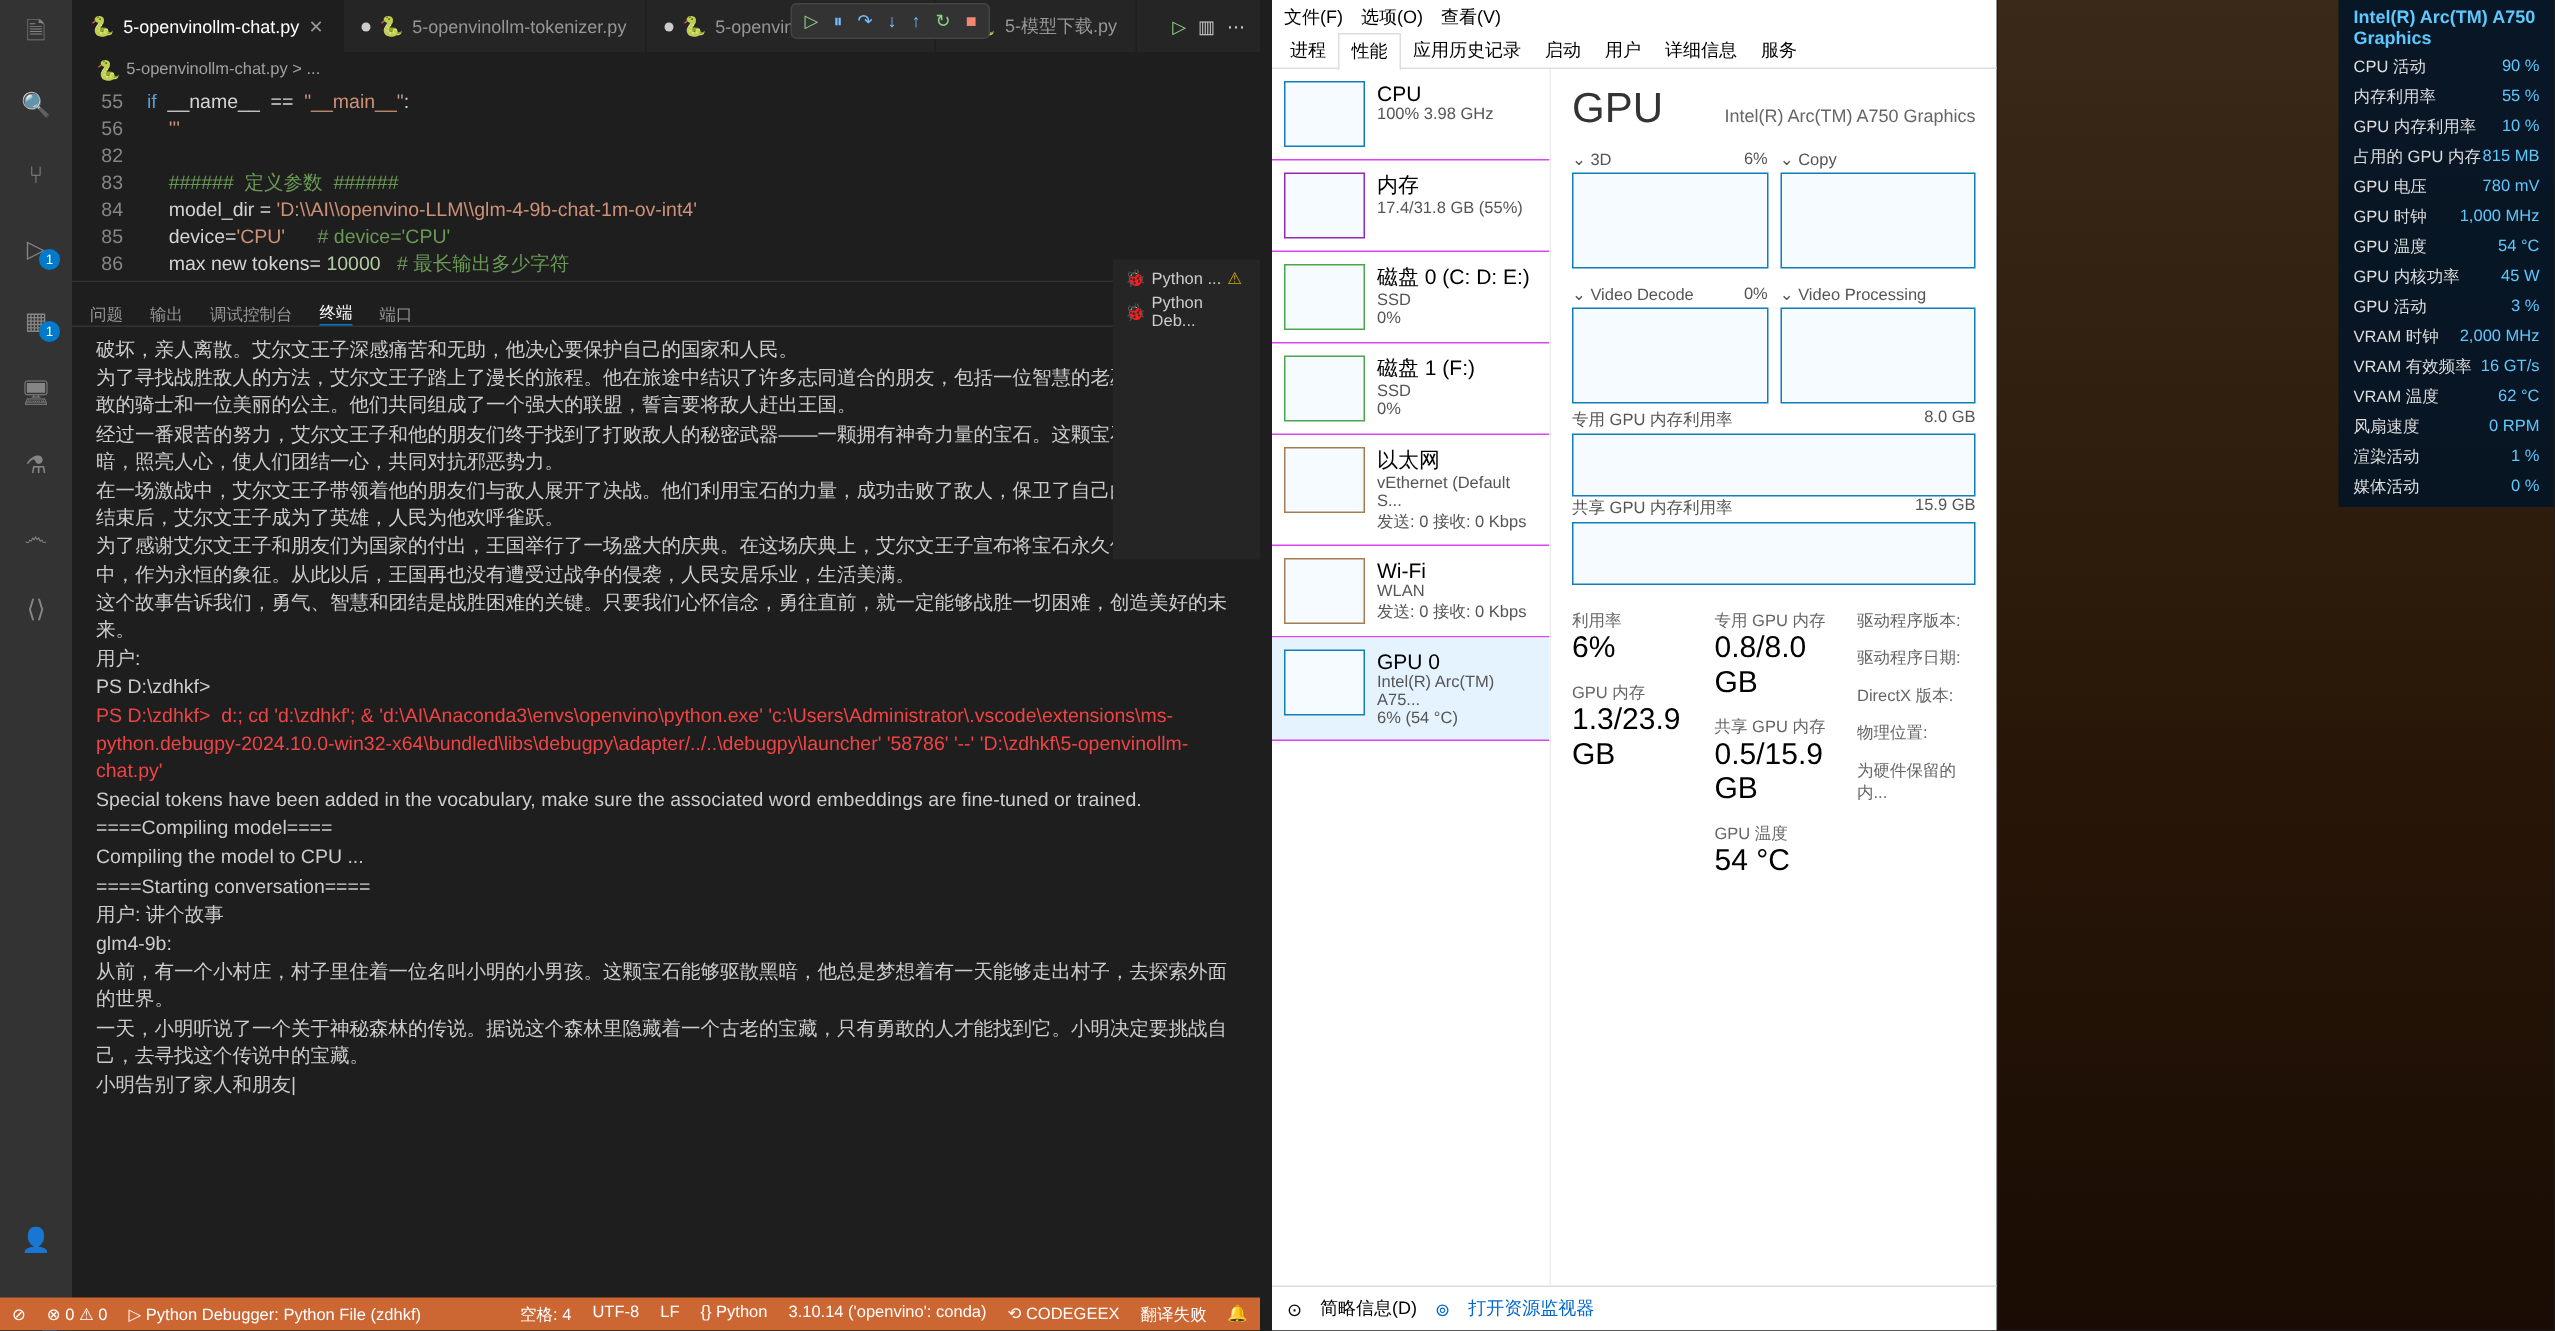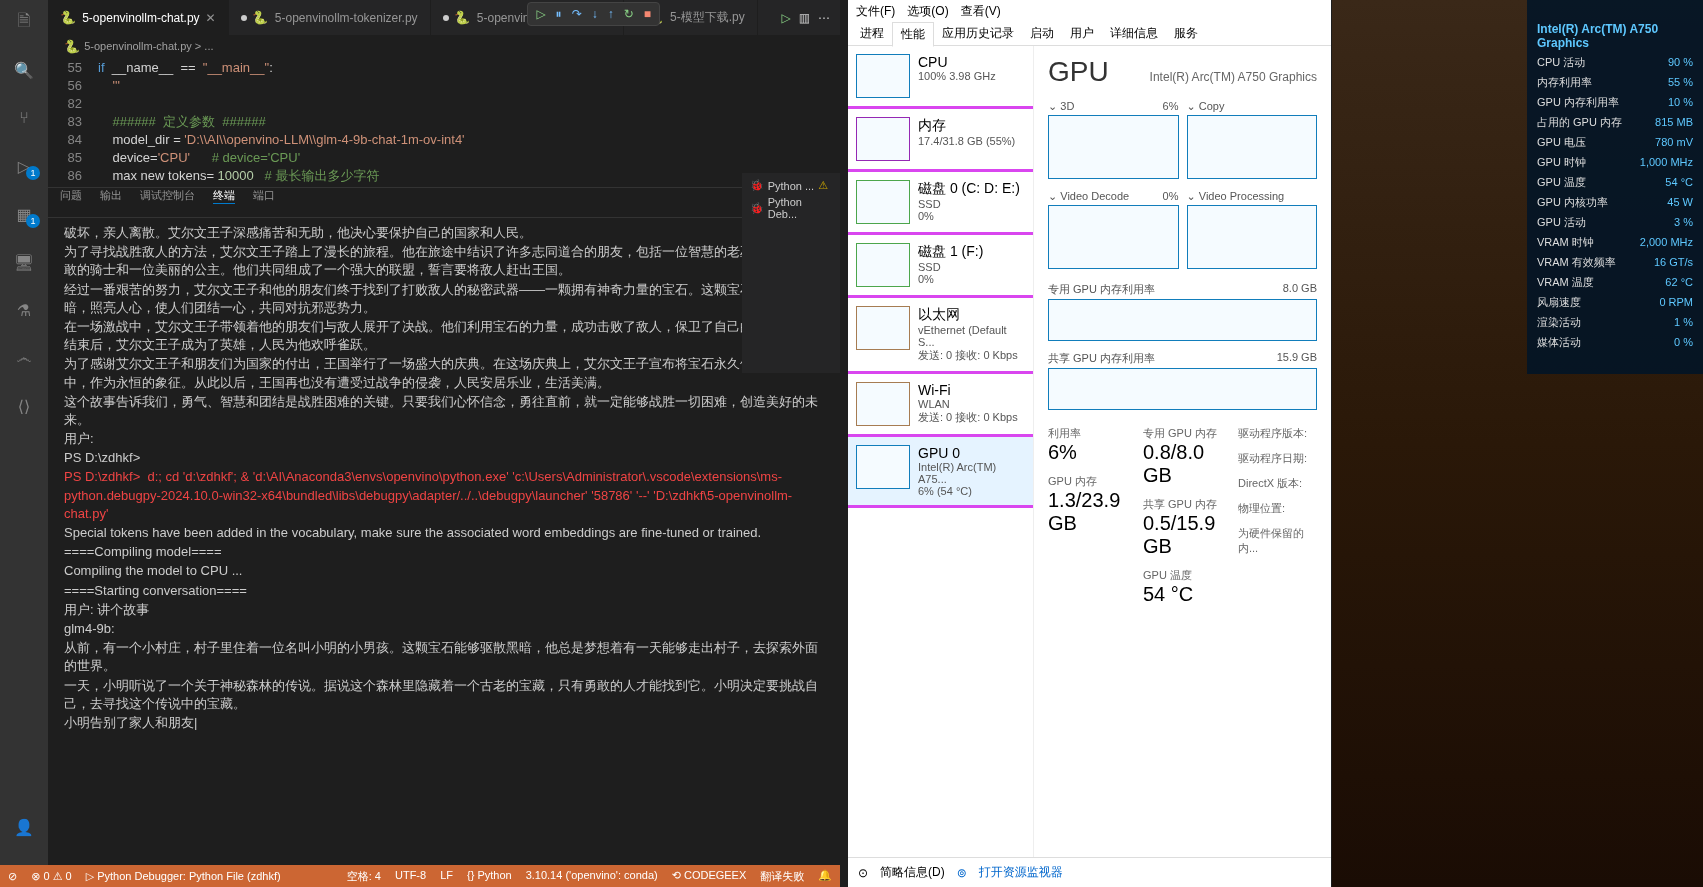--- a/index.html
+++ b/index.html
@@ -21,65 +21,65 @@
 .editor{background:#1e1e1e;color:#d4d4d4;font-family:Consolas,monospace;font-size:13px;padding:2px 0;display:flex;position:relative}
 .gutter{width:50px;text-align:right;color:#858585;padding-right:16px;user-select:none}
 .gutter div{height:18px;line-height:18px}
 .code{flex:1}
 .code div{height:18px;line-height:18px;white-space:pre}
 .c-kw{color:#569cd6}.c-str{color:#ce9178}.c-cmt{color:#6a9955}.c-num{color:#b5cea8}
 .debug-toolbar{position:absolute;top:2px;right:180px;background:#333;border-radius:4px;padding:4px 8px;display:flex;gap:10px;color:#ccc;font-size:12px;border:1px solid #444}
 .debug-toolbar span{cursor:pointer}
 .minimap{position:absolute;right:0;top:0;width:60px;height:100%;background:#1e1e1e;opacity:0.5}
 .panel{flex:1;display:flex;flex-direction:column;background:#1e1e1e;border-top:1px solid #333}
-.panel-tabs{height:30px;display:flex;align-items:flex-start;padding:0 12px;gap:18px;color:#969696;font-size:11px;border-bottom:1px solid #333}
+.panel-tabs{height:30px;display:flex;align-items:flex-end;padding:0 12px;gap:18px;color:#969696;font-size:11px;border-bottom:1px solid #333}
 .panel-tabs span{cursor:pointer}
 .panel-tabs .active{color:#fff;border-bottom:1px solid #007acc}
 .panel-tabs .right{margin-left:auto;display:flex;gap:10px}
 .terminal{flex:1;padding:6px 16px;color:#cccccc;font-family:Consolas,monospace;font-size:13px;line-height:1.4;overflow:hidden}
 .terminal p{white-space:pre-wrap;margin-bottom:1px}.t-cyan{color:#ef4444}
 .side-panel{position:absolute;right:0;top:173px;width:98px;height:200px;background:#252526;color:#ccc;font-size:11px;padding:4px}
 .side-panel div{padding:2px 4px;cursor:pointer;display:flex;align-items:center;gap:4px}
 .status-bar{position:absolute;bottom:0;left:0;width:840px;height:22px;background:#cc6633;color:#fff;font-size:11px;display:flex;align-items:center;padding:0 8px;gap:14px}
 .status-bar .right{margin-left:auto;display:flex;gap:14px}
 .taskmgr{position:absolute;left:848px;top:0;width:483px;height:887px;background:#fff;display:flex;flex-direction:column;font-family:'Segoe UI',sans-serif}
 .tm-menu{height:22px;display:flex;align-items:center;gap:12px;padding:0 8px;font-size:12px;color:#000}
 .tm-tabs{height:24px;display:flex;align-items:center;padding:0 4px;font-size:12px;border-bottom:1px solid #ddd}
 .tm-tabs span{padding:3px 8px;cursor:pointer}
 .tm-tabs .active{border:1px solid #ddd;border-bottom:1px solid #fff;margin-bottom:-1px;background:#fff}
 .tm-body{flex:1;display:flex;overflow:hidden}
 .tm-left{width:186px;border-right:1px solid #eee;overflow-y:auto}
-.tm-item{padding:8px;display:flex;gap:8px;cursor:pointer;border-bottom:3px solid #d946ef}
+.tm-item{padding:8px;display:flex;gap:8px;cursor:pointer;border-bottom:1px solid #d946ef}
 .tm-item.selected{background:#e5f3ff}
 .tm-graph{width:54px;height:44px;border:1px solid #117dbb;background:#f5fbff;position:relative}
 .tm-graph.mem{border-color:#9528b4}
 .tm-graph.disk{border-color:#4ca64c}
 .tm-graph.eth{border-color:#a67c52}
 .tm-graph.wifi{border-color:#a67c52}
 .tm-info{flex:1;font-size:11px;color:#555}
 .tm-info .title{font-size:14px;color:#000;font-weight:400}
 .tm-right{flex:1;padding:10px 14px;overflow-y:auto}
 .gpu-title{font-size:28px;font-weight:300;color:#333}
 .gpu-name{font-size:12px;color:#666;float:right;margin-top:14px}
 .gpu-charts{display:grid;grid-template-columns:1fr 1fr;gap:8px;margin-top:12px}
 .gpu-chart{height:82px}
 .gpu-chart .label{font-size:11px;color:#555;display:flex;justify-content:space-between}
 .gpu-chart .box{height:64px;border:1px solid #117dbb;background:#f5fbff;margin-top:2px}
-.gpu-mem-chart{margin-top:10px}
+.gpu-mem-chart{}
 .gpu-mem-chart .label{font-size:11px;color:#555;display:flex;justify-content:space-between}
 .gpu-mem-chart .box{height:42px;border:1px solid #117dbb;background:#f5fbff;margin-top:2px}
 .gpu-stats{display:flex;margin-top:16px;gap:16px}
 .gpu-stat-col{flex:1}
 .gpu-stat{margin-bottom:10px}
 .gpu-stat .k{font-size:11px;color:#666}
 .gpu-stat .v{font-size:20px;color:#000;font-weight:300}
 .gpu-stat .v.s{font-size:11px}
 .tm-footer{height:30px;border-top:1px solid #ddd;display:flex;align-items:center;padding:0 10px;gap:12px;font-size:12px}
 .tm-footer a{color:#0066cc;cursor:pointer}
-.overlay{position:absolute;right:0;top:0;width:176px;background:rgba(0,20,40,0.85);color:#ddd;font-size:11px;padding:22px 10px}
+.overlay{position:absolute;right:0;top:0;width:144px;background:rgba(0,20,40,0.85);color:#ddd;font-size:11px;padding:4px 10px}
 .overlay .title{color:#5ec8ff;font-size:12px;font-weight:600;margin-bottom:2px}
 .overlay .row{display:flex;justify-content:space-between;height:20px;align-items:center}
 .overlay .val{color:#5ec8ff}
 .desktop{position:absolute;left:1332px;top:0;width:371px;height:887px;background:linear-gradient(180deg,#3a2818 0%,#2a1808 50%,#1a0c04 100%);z-index:-1}
 </style>
 </head>
 <body>
 
 <div class="desktop"></div>
 

